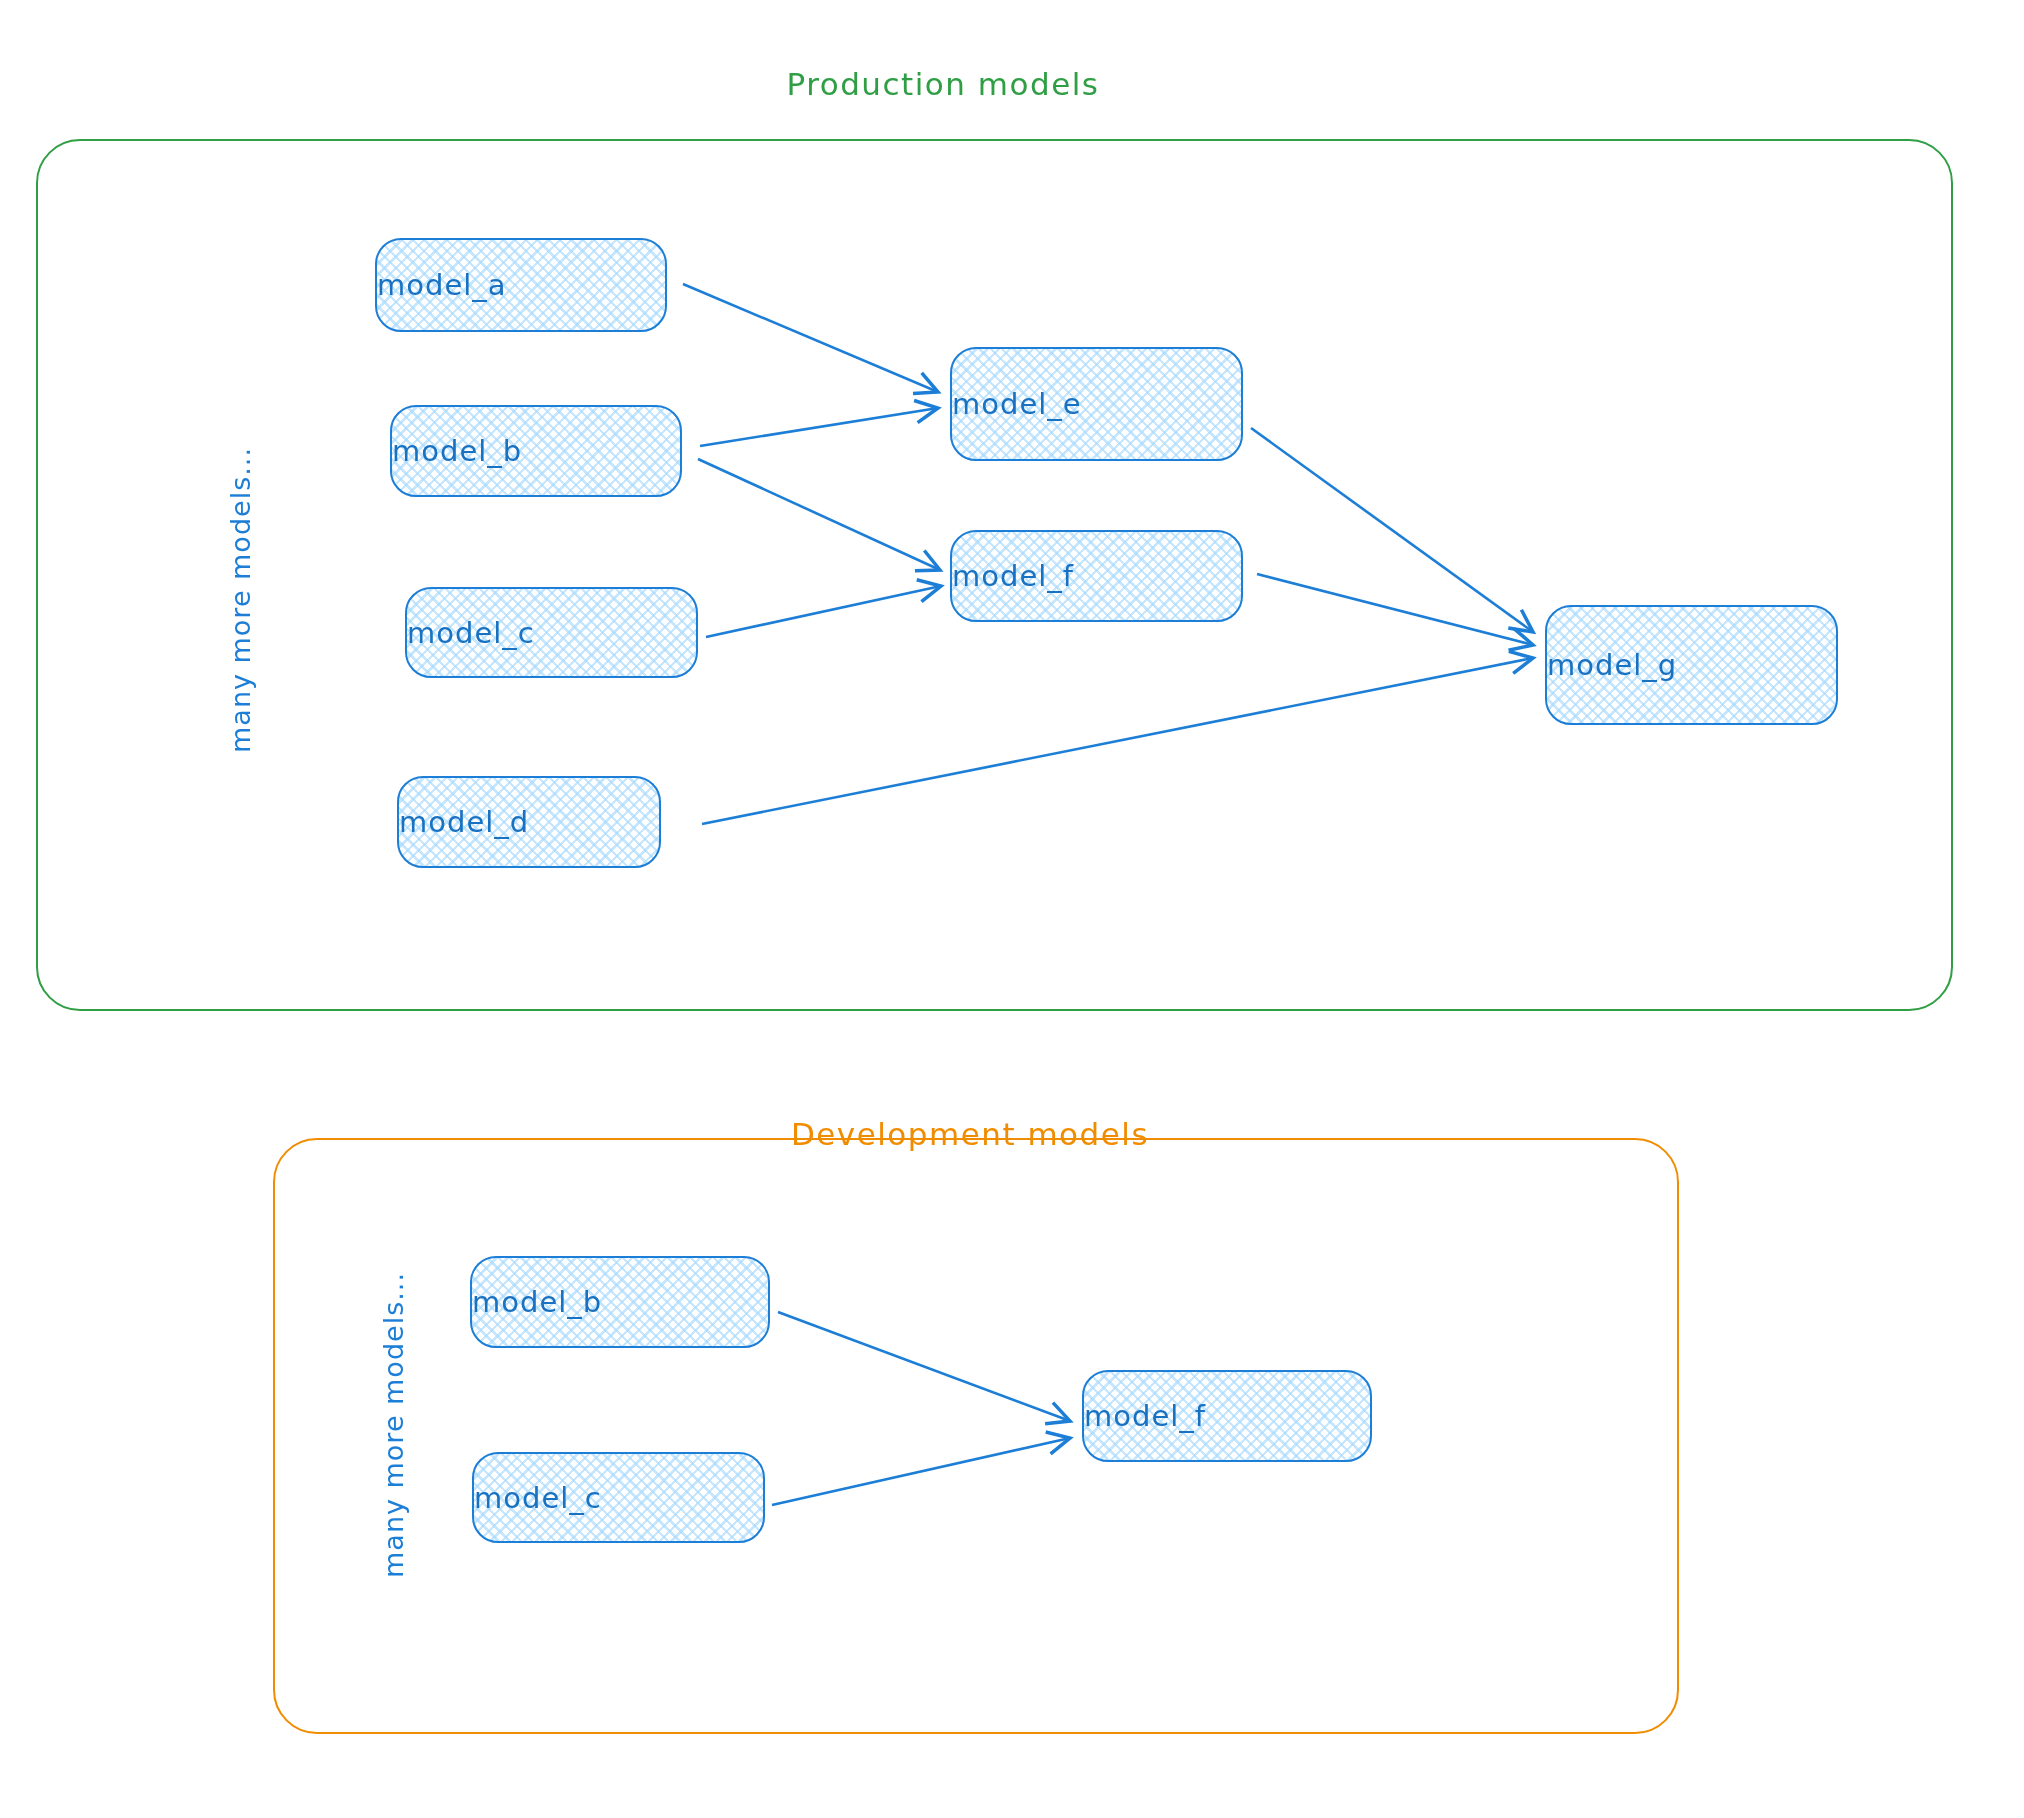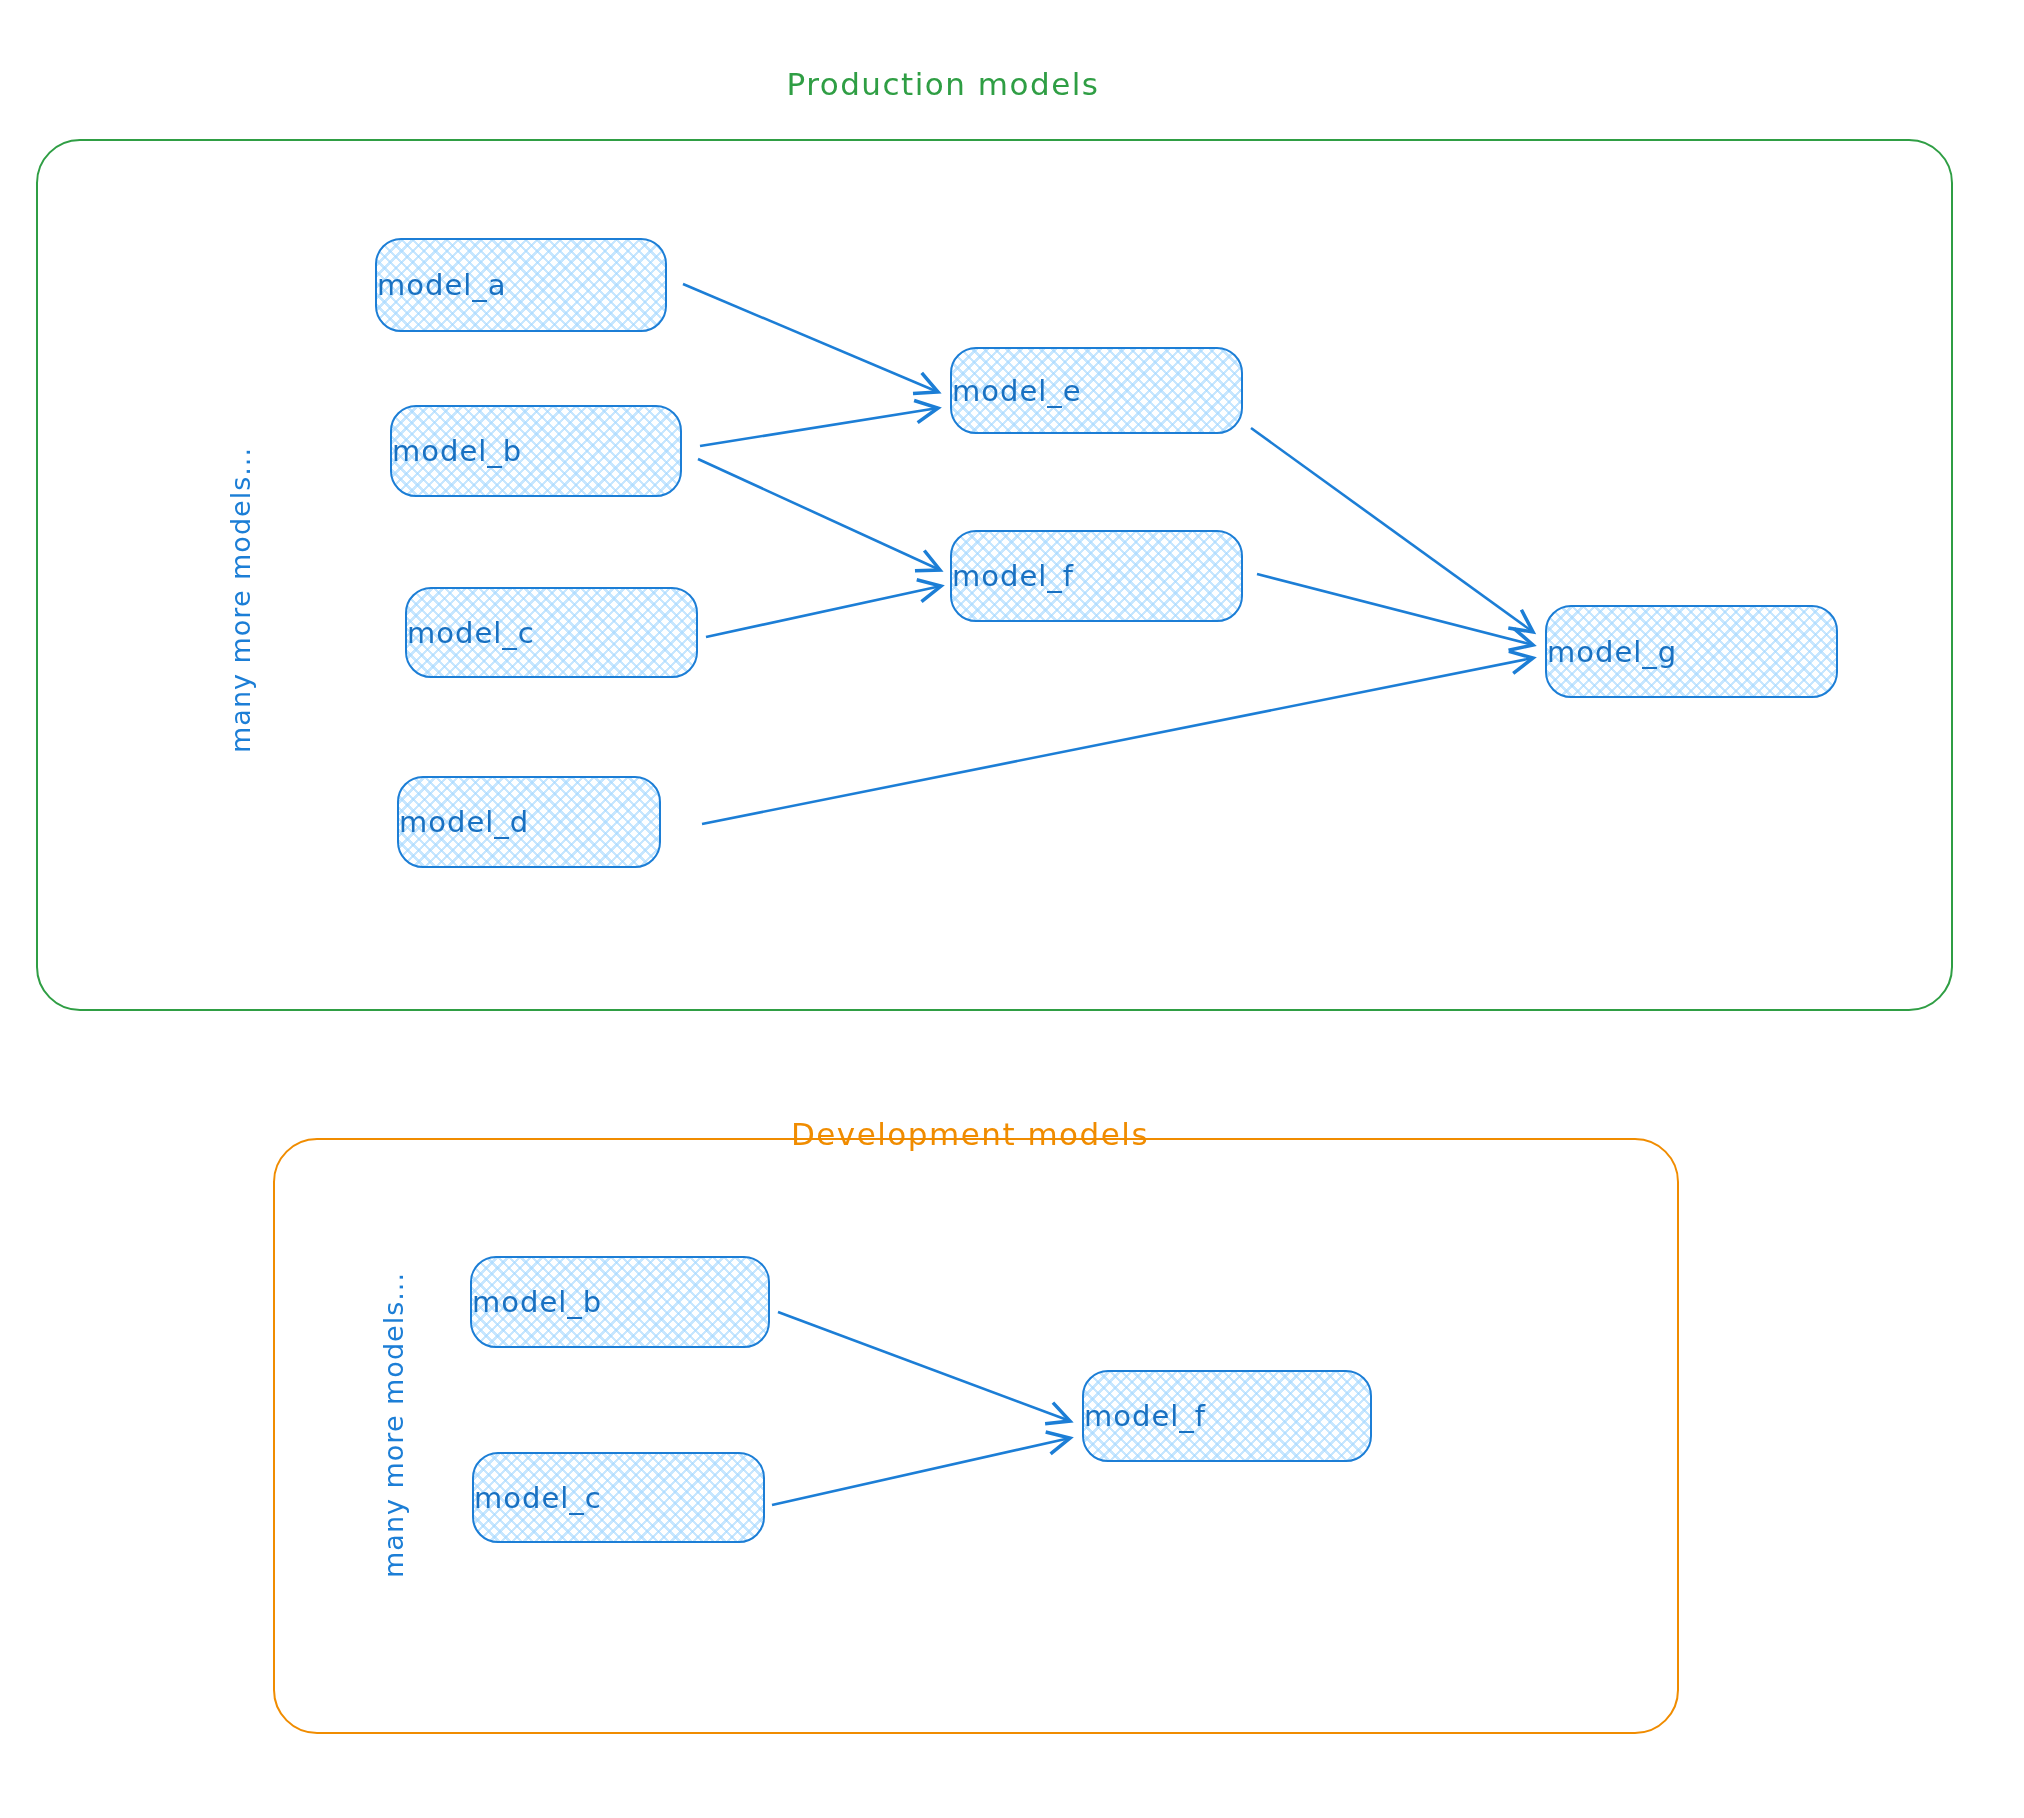--- a/index.html
+++ b/index.html
@@ -99,27 +99,27 @@
   </div>
   <div class="node" style="left:390px;top:405px;width:292px;height:92px">
     <span>model_b</span>
   </div>
   <div class="node" style="left:405px;top:587px;width:293px;height:91px">
     <span>model_c</span>
   </div>
   <div class="node" style="left:397px;top:776px;width:264px;height:92px">
     <span>model_d</span>
   </div>
-  <div class="node" style="left:950px;top:347px;width:293px;height:87px">
+  <div class="node" style="left:950px;top:347px;width:293px;height:114px">
     <span>model_e</span>
   </div>
   <div class="node" style="left:950px;top:530px;width:293px;height:92px">
     <span>model_f</span>
   </div>
-  <div class="node" style="left:1545px;top:605px;width:293px;height:93px">
+  <div class="node" style="left:1545px;top:605px;width:293px;height:120px">
     <span>model_g</span>
   </div>
 
   <div class="node" style="left:470px;top:1256px;width:300px;height:92px">
     <span>model_b</span>
   </div>
   <div class="node" style="left:472px;top:1452px;width:293px;height:91px">
     <span>model_c</span>
   </div>
   <div class="node" style="left:1082px;top:1370px;width:290px;height:92px">

